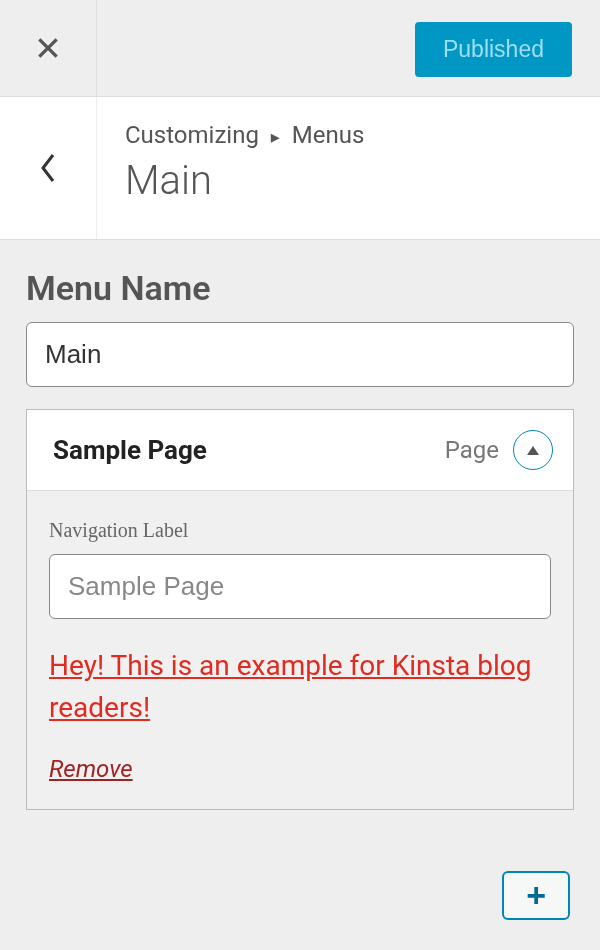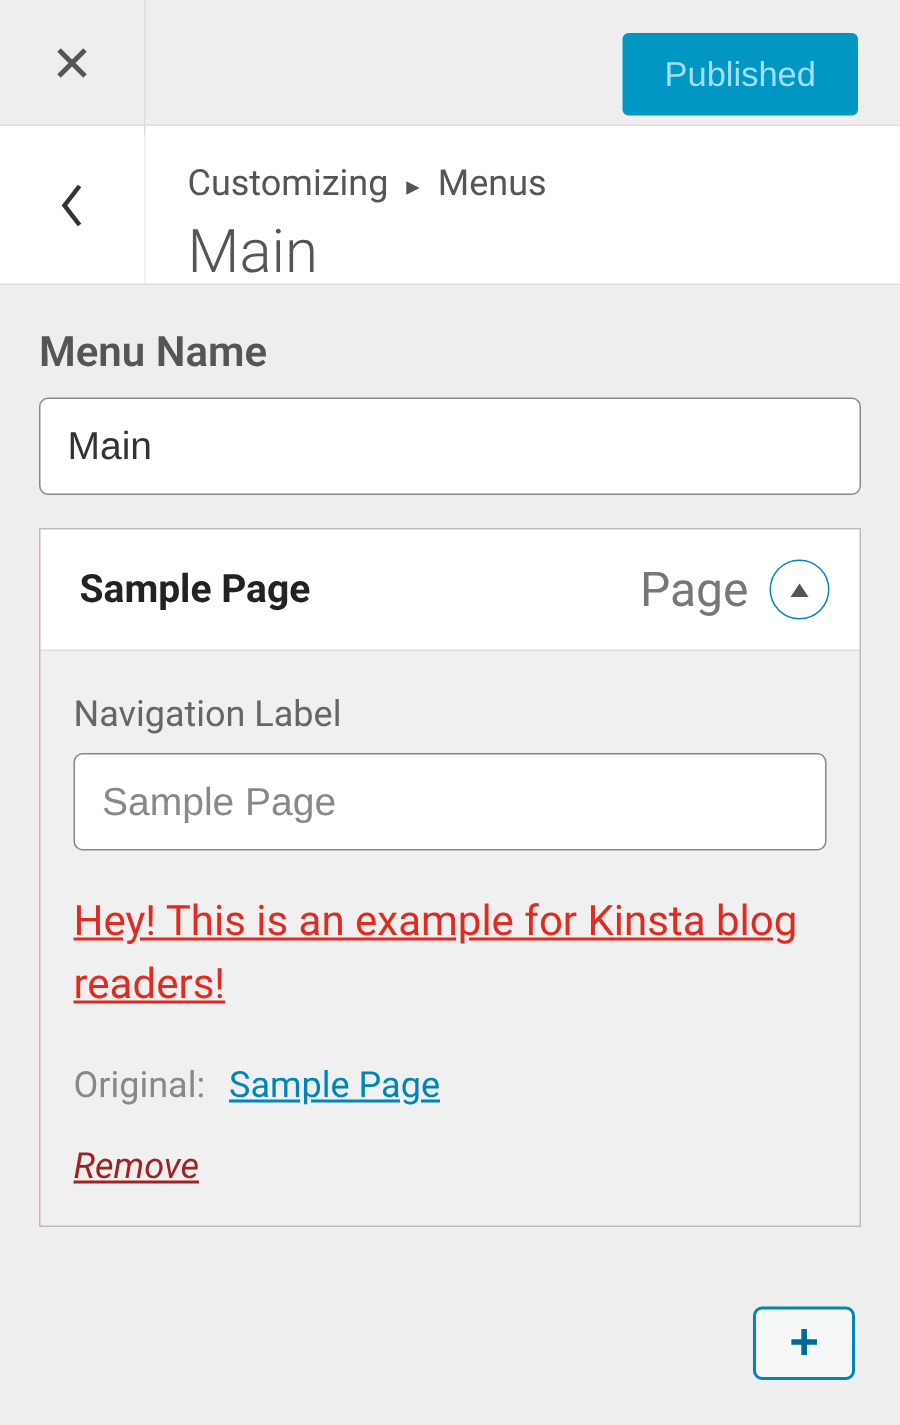--- a/index.html
+++ b/index.html
@@ -1,47 +1,47 @@
 <!DOCTYPE html>
 <html><head>
 <meta charset="utf-8">
 <style>
   * { box-sizing: border-box; margin: 0; padding: 0; }
   html, body { width: 600px; height: 950px; font-family: -apple-system, BlinkMacSystemFont, "Segoe UI", Roboto, sans-serif; background: #eee; color: #444; }
   
   
-  .topbar { height: 84px; background: #eee; border-bottom: 1px solid #ddd; display: flex; align-items: center; position: relative; }
+  .topbar { height: 97px; background: #eee; border-bottom: 1px solid #ddd; display: flex; align-items: center; position: relative; }
   .close-btn { width: 97px; height: 97px; display:flex; align-items:center; justify-content:center; border-right: 1px solid #ddd; cursor:pointer; }
   .close-btn svg { width: 26px; height: 26px; stroke:#555; stroke-width:3; }
   .publish-btn { position:absolute; right: 28px; top: 22px; background:#0097c4; color:#a0dff2; border:none; padding: 14px 28px; font-size: 23px; border-radius: 4px; cursor:pointer; }
   
   
-  .crumb-panel { background:#fff; height:106px; border-bottom:1px solid #ddd; display:flex; }
+  .crumb-panel { background:#fff; height:143px; border-bottom:1px solid #ddd; display:flex; }
   .back-btn { width: 97px; display:flex; align-items:center; justify-content:center; border-right:1px solid #eee; cursor:pointer; }
   .back-btn svg { width:20px; height:32px; stroke:#333; stroke-width:3; fill:none; }
   .crumb-text { padding: 24px 10px 0 28px; }
   .crumb-line { font-size:24px; color:#555; }
   .crumb-line .arrow { margin:0 6px; font-size:18px; }
   .crumb-title { font-size:40px; font-weight:300; color:#555; margin-top:8px; }
   
   
   .body-area { padding: 28px 26px; }
-  .section-label { font-size:28px; font-weight:600; color:#555; margin-bottom:14px; }
+  .section-label { font-size:34px; font-weight:600; color:#555; margin-bottom:14px; }
   .text-input { width:100%; font-size:26px; padding:16px 18px; border:1px solid #888; border-radius:6px; background:#fff; color:#333; }
   
   
-  .menu-item { margin-top:22px; border:1px solid #bbb; background:#fca5a5; }
+  .menu-item { margin-top:22px; border:1px solid #bbb; background:#0f172a; }
   .menu-item-head { display:flex; align-items:center; padding:20px 20px 20px 26px; background:#fff; border-bottom:1px solid #ddd; }
   .menu-item-title { font-size:26px; font-weight:700; color:#222; flex:1; }
-  .menu-item-type { font-size:32px; color:#777; margin-right:14px; }
+  .menu-item-type { font-size:24px; color:#777; margin-right:14px; }
   .collapse-circle { width:40px; height:40px; border:1.5px solid #0085ba; border-radius:50%; display:flex; align-items:center; justify-content:center; cursor:pointer; }
   .collapse-circle svg { width:14px; height:12px; fill:#555; }
   
   .menu-item-body { background:#f0f0f0; padding: 28px 22px 26px; }
-  .field-label { font-size:24px; color:#666; margin-bottom:12px; }
+  .field-label { font-size:20px; color:#666; margin-bottom:12px;font-family:Liberation Serif, serif; }
   .nav-input { width:100%; font-size:26px; padding:16px 18px; border:1px solid #888; border-radius:6px; background:#fff; color:#888; }
   .desc-link { display:block; margin-top:26px; font-size:28px; color:#e02b20; text-decoration:underline; line-height:1.5; cursor:pointer; }
   .orig-row { margin-top:32px; font-size:24px; }
   .orig-label { color:#888; margin-right:10px; }
   .orig-link { color:#0085ba; text-decoration:underline; cursor:pointer; }
   .remove-link { display:inline-block; margin-top:26px; font-size:24px; color:#a02222; text-decoration:underline; cursor:pointer;font-style:italic; }
   
   
   .add-items { position:absolute; right:30px; bottom:30px; border:2px solid #0085ba; background:#f6f7f7; color:#0073aa; font-size:26px; padding:14px 22px; border-radius:6px; display:flex; align-items:center; gap:12px; cursor:pointer; }
   .add-items .plus { font-size:34px; font-weight:700; color:#006a95; line-height:0.5; }
@@ -86,24 +86,20 @@
       <div class="collapse-circle">
         <svg viewBox="0 0 14 12">
             <polygon points="7,2 13,11 1,11"></polygon>
           </svg>
       </div>
     </div>
     <div class="menu-item-body">
       <div class="field-label">Navigation Label</div>
       <input class="nav-input" value="Sample Page" style="">
       <a class="desc-link">Hey! This is an example for Kinsta blog readers!</a>
-      <div class="orig-row">
-        <span class="orig-label">Original:</span>
-        <a class="orig-link">Sample Page</a>
-      </div>
       <a class="remove-link">Remove</a>
     </div>
   </div>
 </div>
 
 <button class="add-items">
   <span class="plus">+</span>
 </button>
 
 </body></html>

